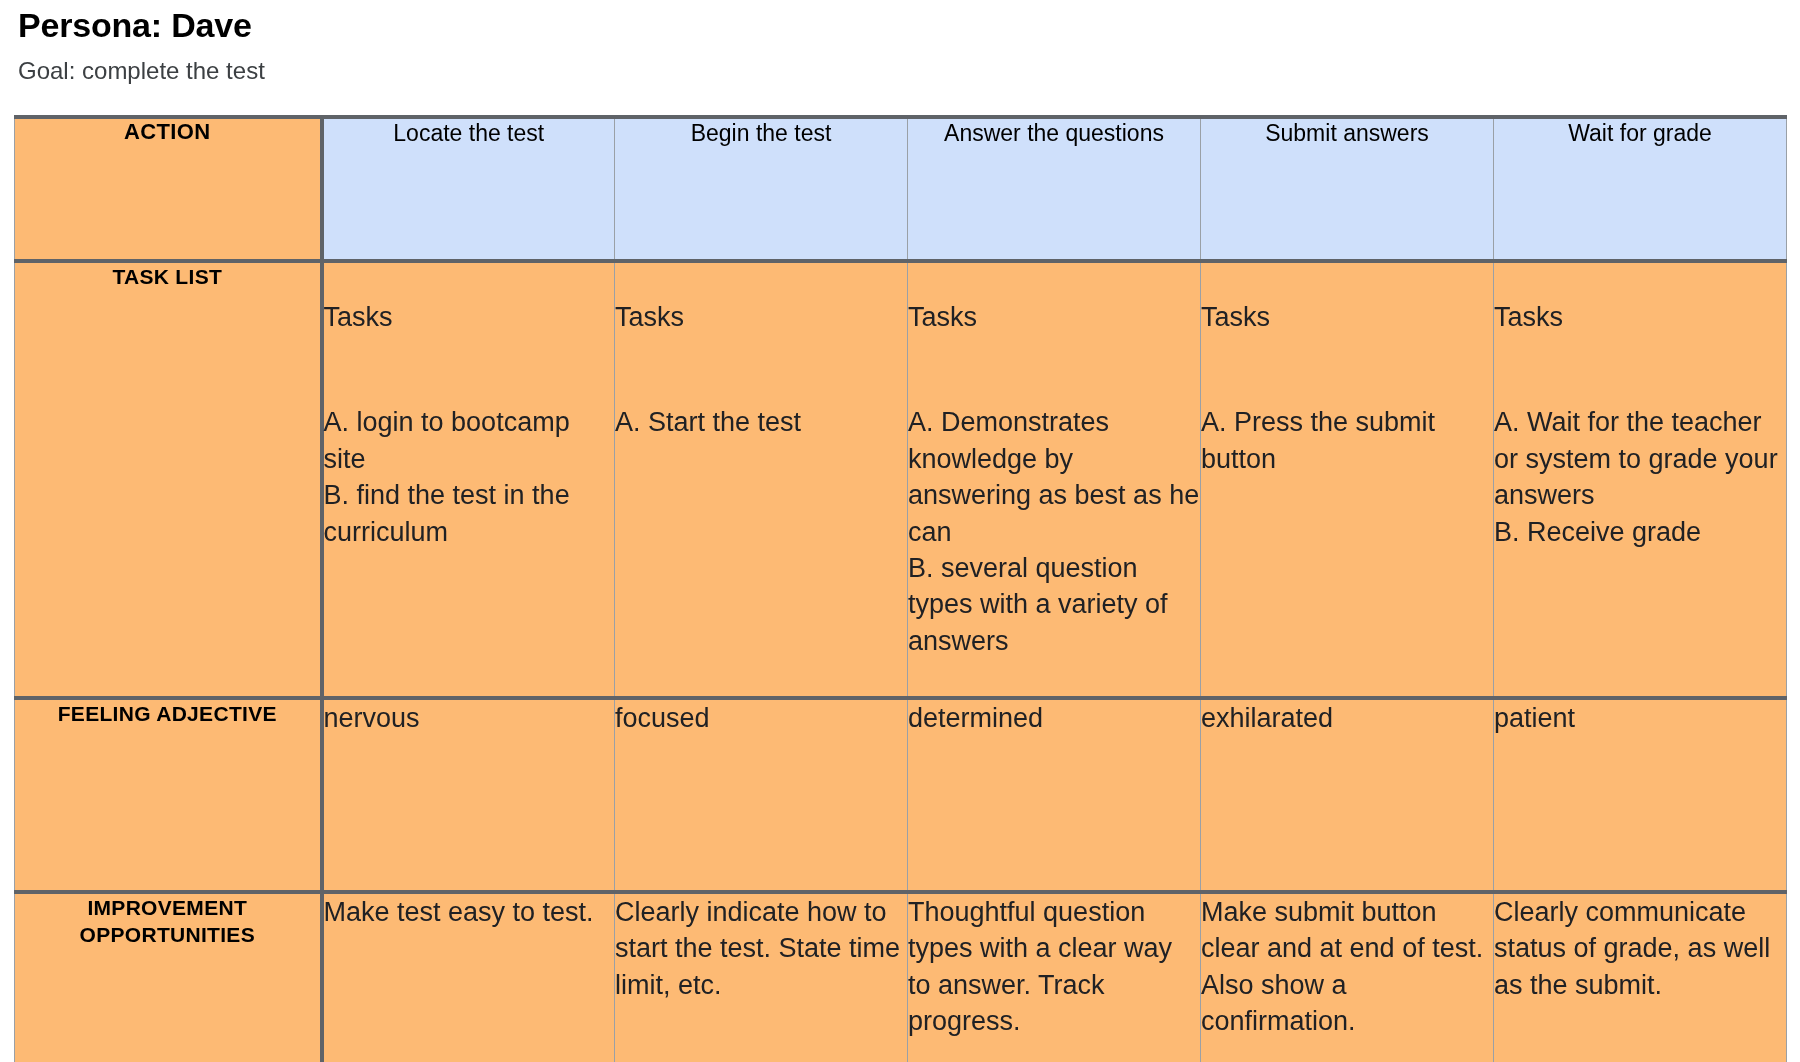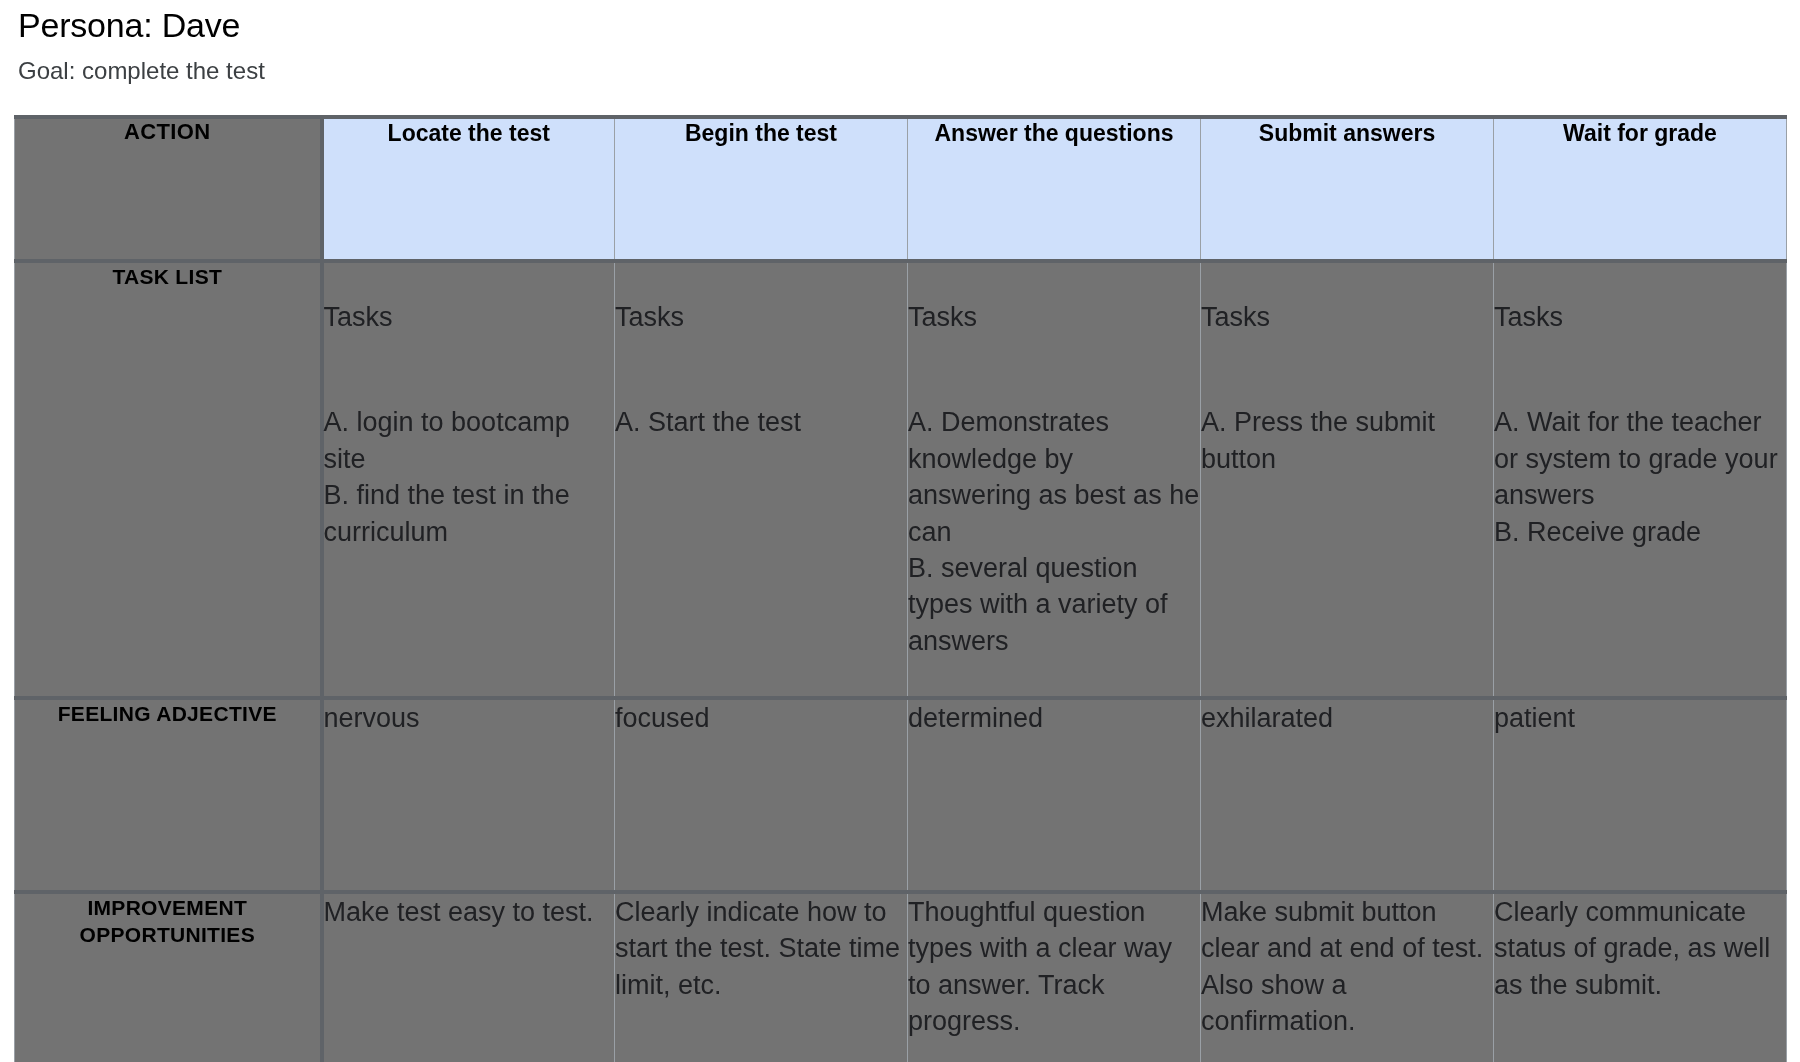--- a/index.html
+++ b/index.html
@@ -18,21 +18,21 @@
   .page {
     position: relative;
     width: 1800px;
     height: 1062px;
     box-sizing: border-box;
     padding: 0 14px;
   }
 
   .persona-title {
     font-size: 34px;
-    font-weight: normal;
+    font-weight: bold;
     letter-spacing: -0.2px;
     color: #000000;
     margin: 6px 0 0 4px;
     line-height: 1.15;
   }
   .persona-goal {
     font-size: 24px;
     font-weight: normal;
     color: #3c4043;
     margin: 12px 0 4px 4px;
@@ -47,21 +47,21 @@
     background: #f1f3f4;
   }
 
   table.journey col.c-label { width: 307px; }
   table.journey col.c-step  { width: 293px; }
 
   table.journey th,
   table.journey td {
     border: 1px solid #9aa0a6;
     vertical-align: top;
-    background: #737373;
+    background: #fdba74;
     padding: 0;
   }
 
   
   .thick-left  { border-left: 4px solid #5f6368 !important; }
   .thick-top   { border-top: 4px solid #5f6368 !important; }
   .thick-bottom{ border-bottom: 4px solid #5f6368 !important; }
 
   .hdr-action {
     height: 140px;
@@ -71,21 +71,21 @@
     font-weight: bold;
     letter-spacing: 0.4px;
     color: #000;
   }
   .hdr-step {
     height: 140px;
     text-align: center;
     vertical-align: middle;
     background: #cfe0fb !important;
     font-size: 23px;
-    font-weight: bold;
+    font-weight: normal;
     color: #000;
     line-height: 1.25;
     padding: 0 14px;
   }
 
   .rowlabel {
     text-align: center;
     vertical-align: middle;
     font-size: 21px;
     font-weight: bold;

